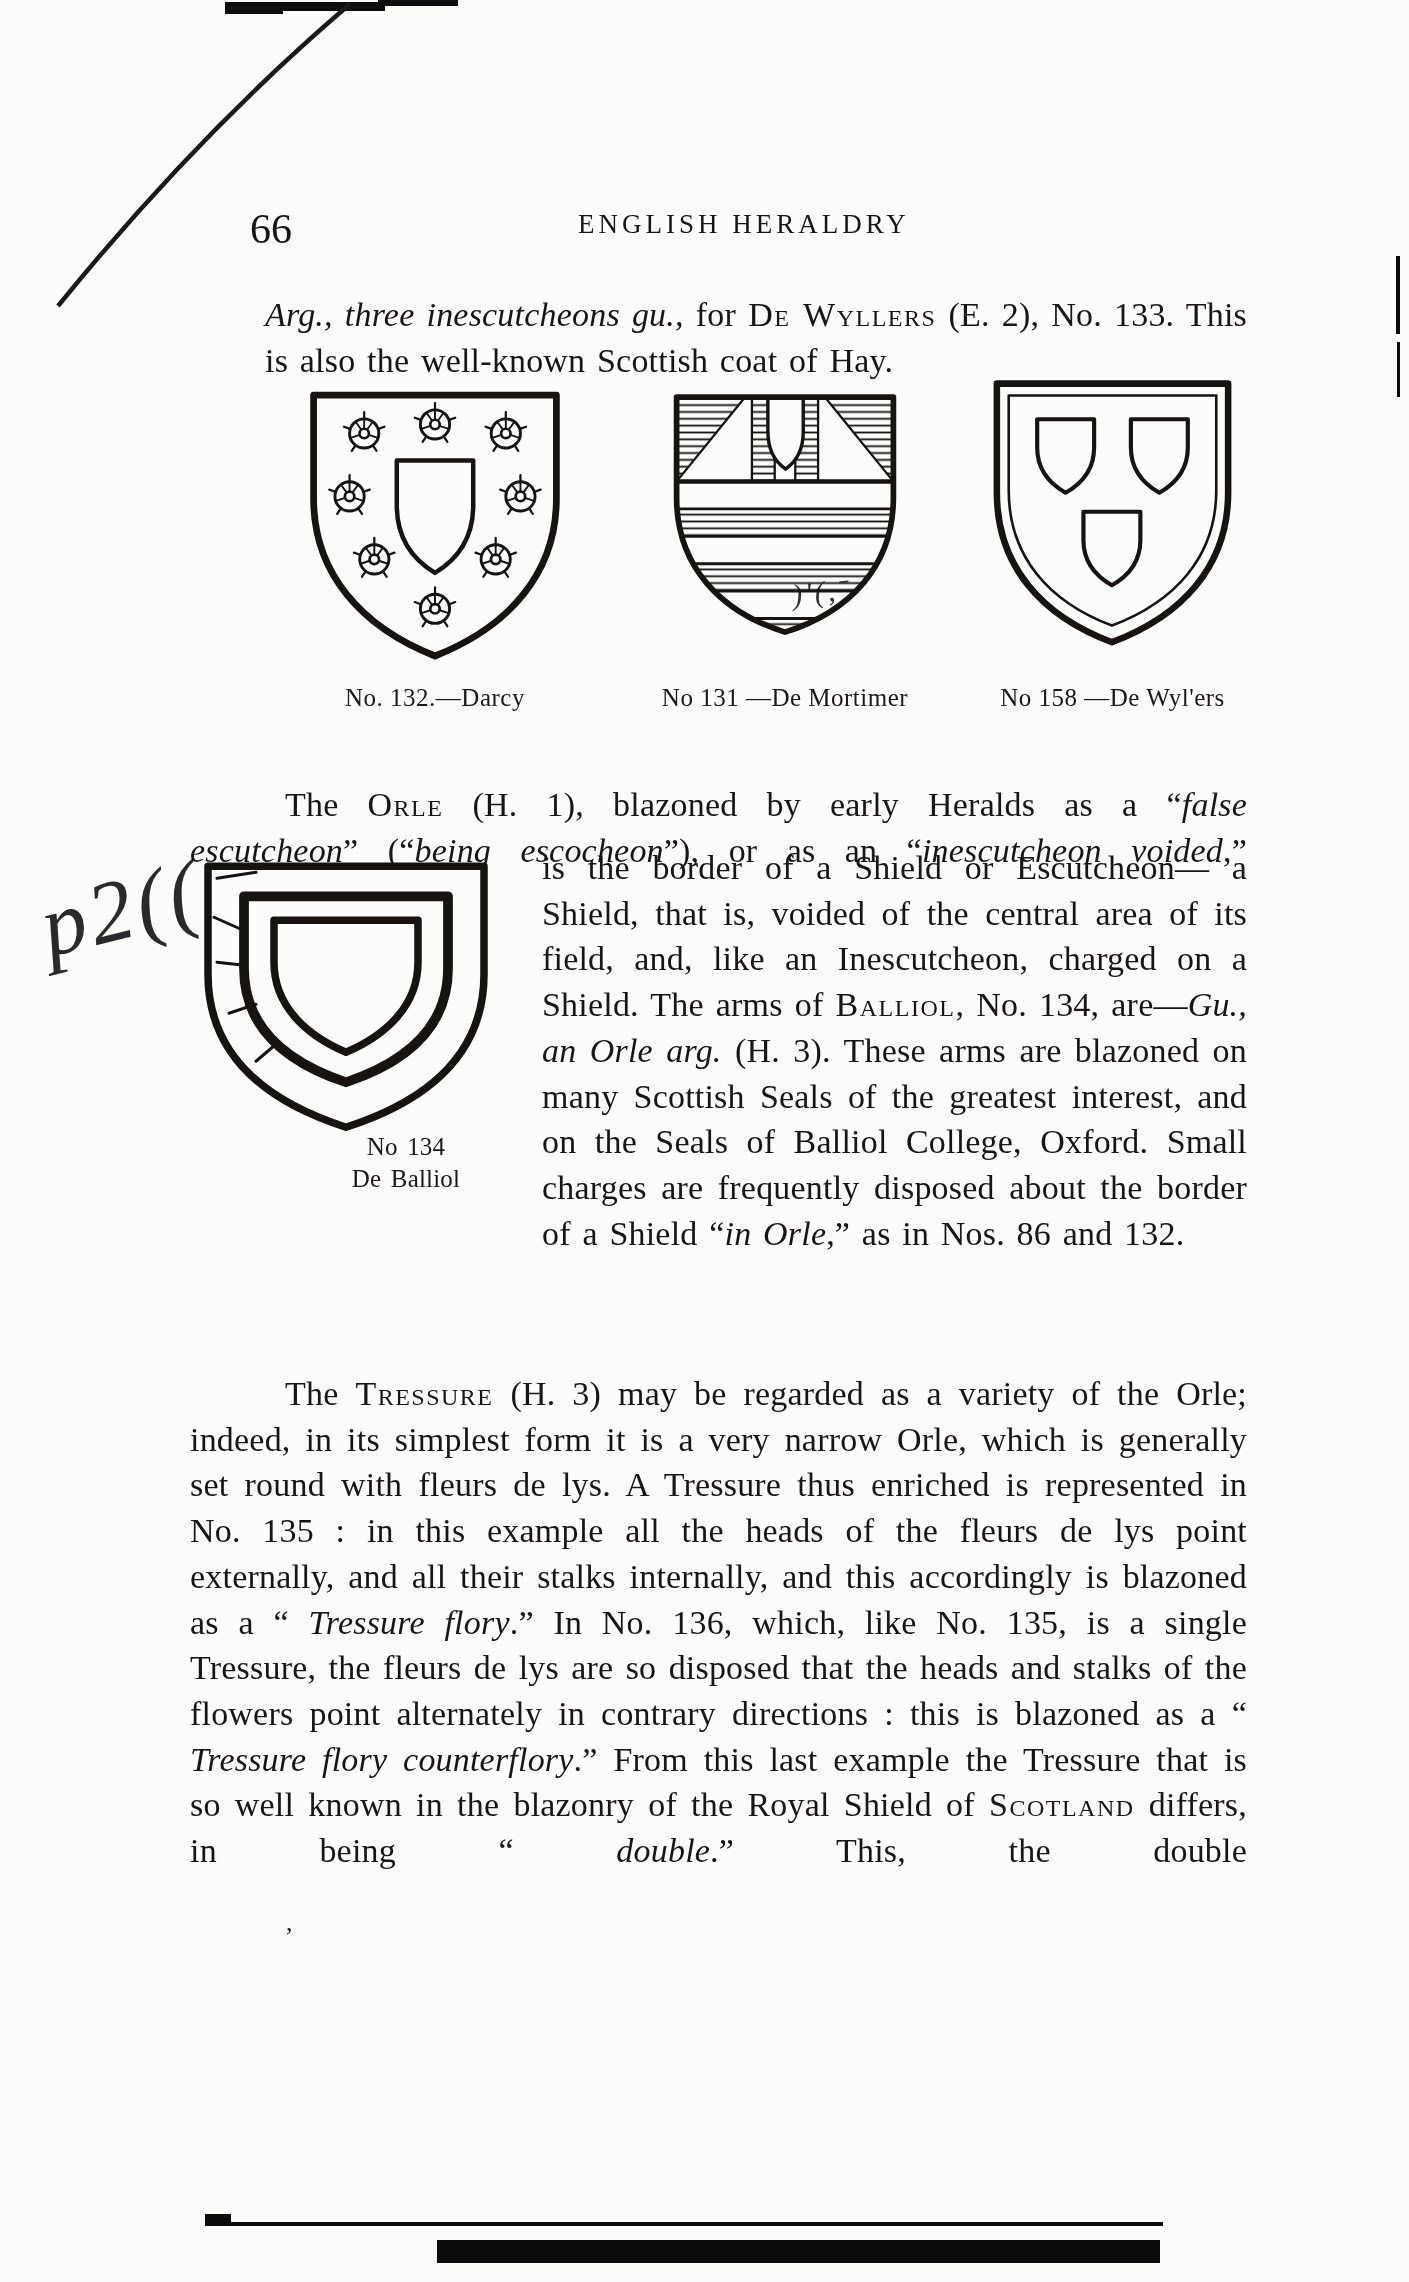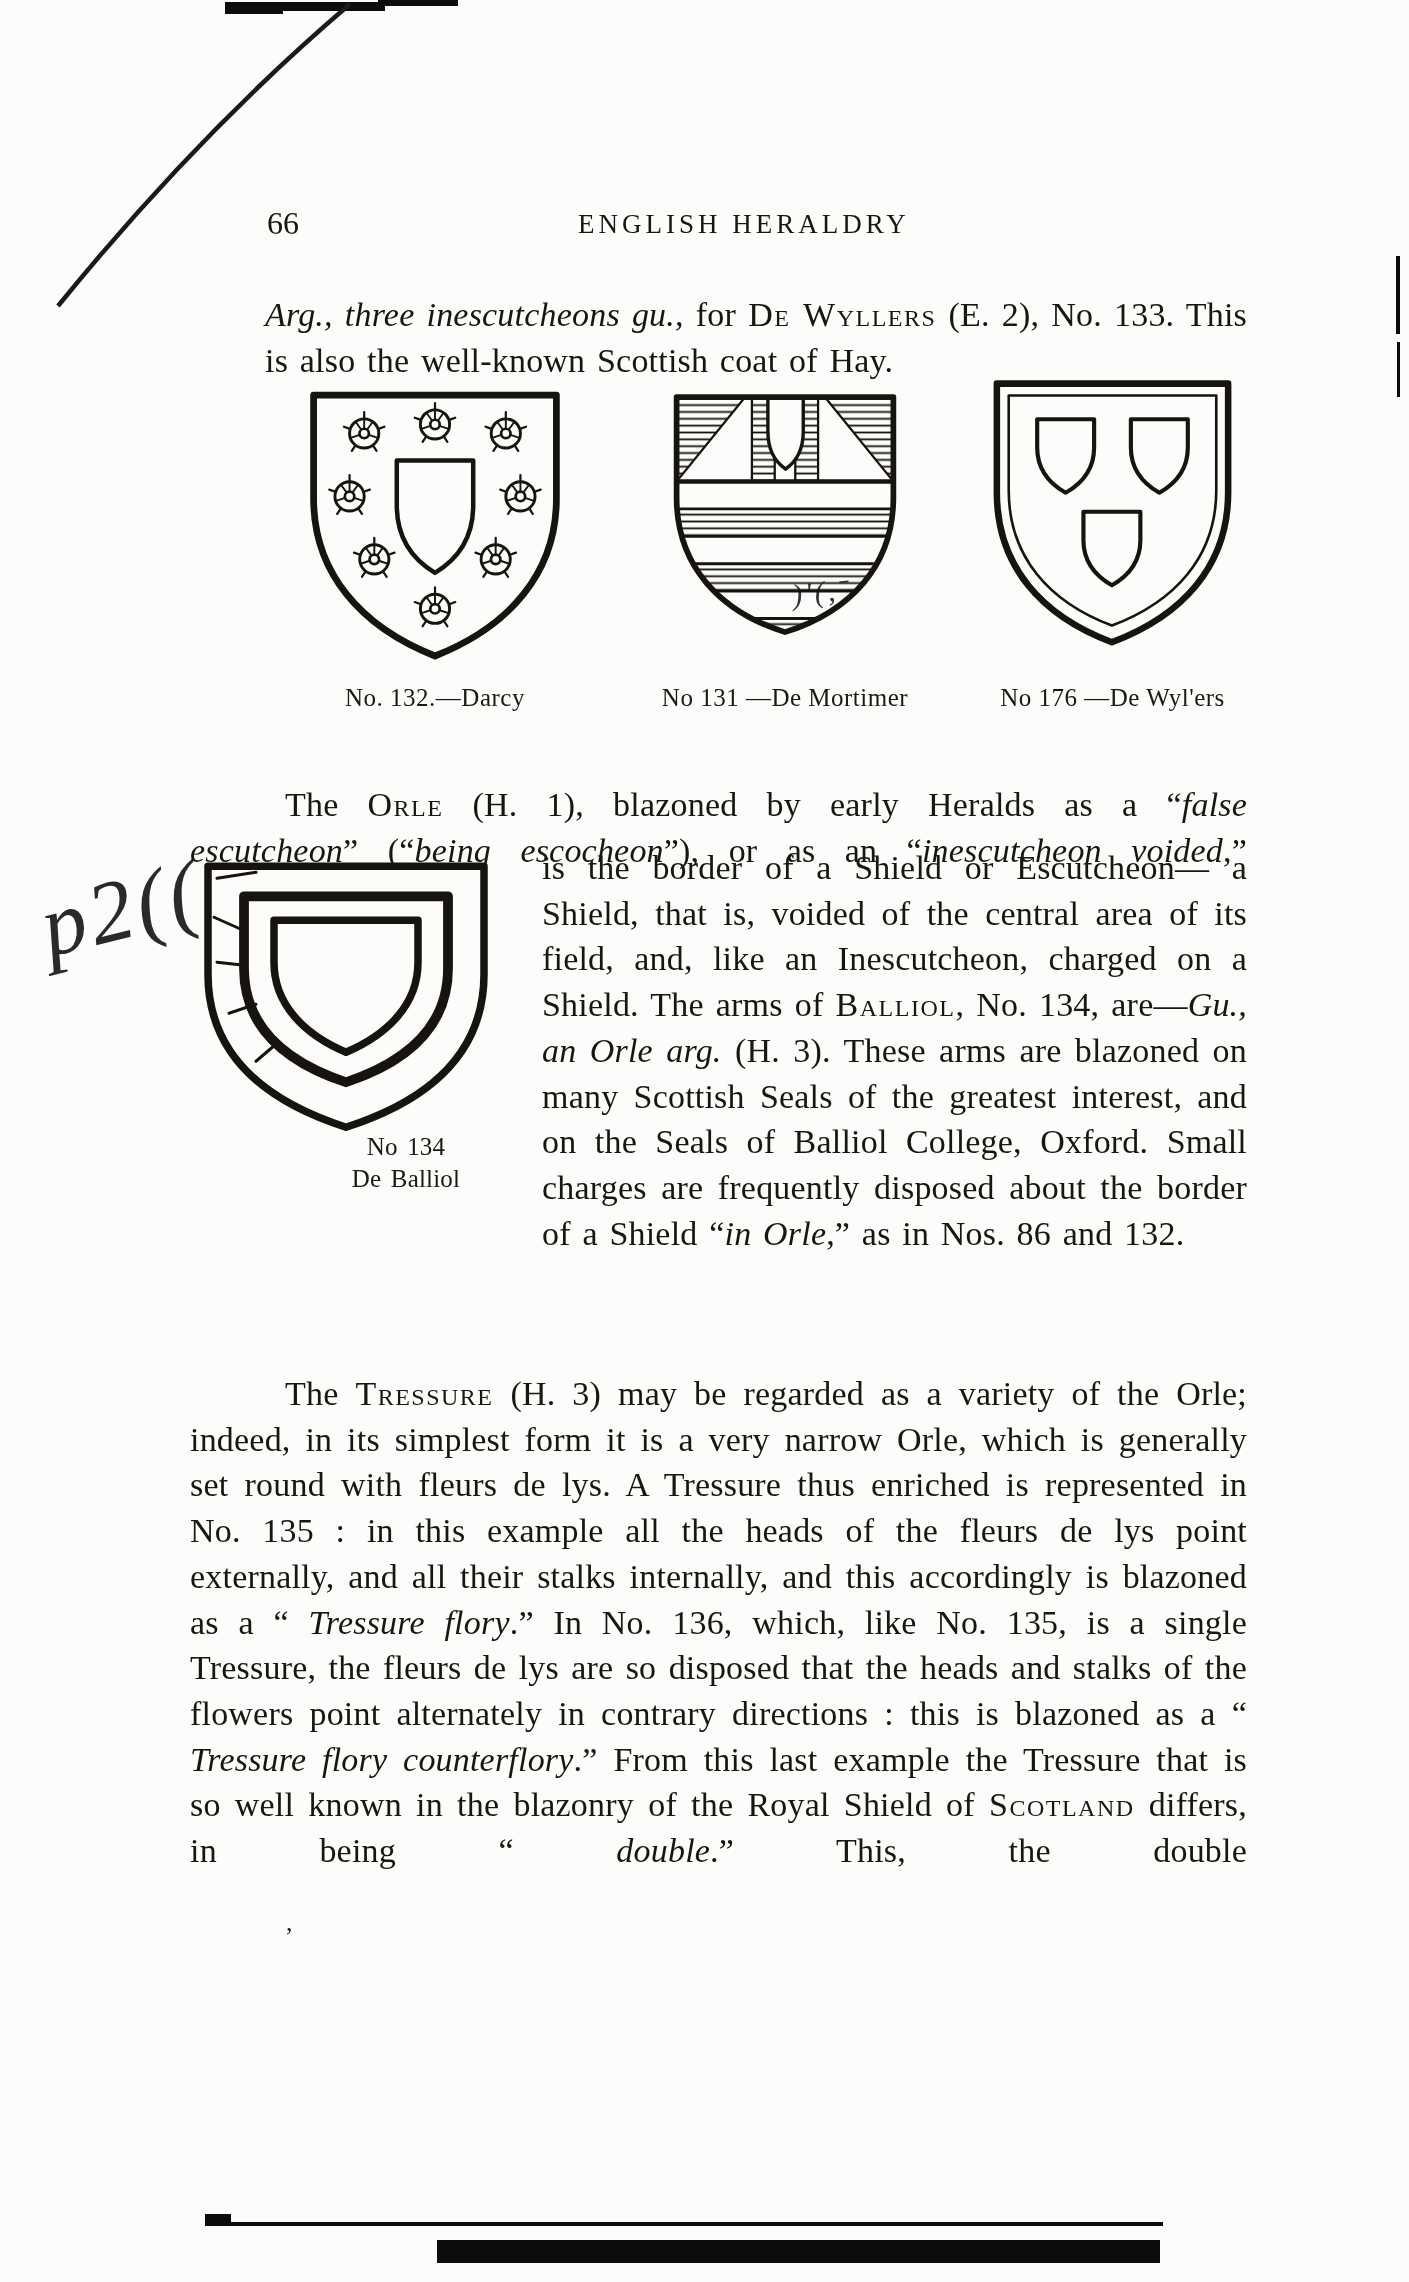--- a/index.html
+++ b/index.html
@@ -11,21 +11,21 @@
   }
   .body{
     font-size:34px;line-height:45.7px;text-align:justify;
     word-spacing:3px;letter-spacing:.2px;
   }
   .abs{position:absolute;}
   .it{font-style:italic;}
   .sc{font-variant:small-caps;letter-spacing:1.5px;}
   
   .header{position:absolute;top:205px;left:190px;width:1057px;height:42px;}
-  .pagenum{position:absolute;left:77px;top:0;font-size:32px;}
+  .pagenum{position:absolute;left:60px;top:0;font-size:42px;}
   .htitle{position:absolute;left:388px;top:4px;font-size:27px;letter-spacing:4px;}
   
   .intro{position:absolute;top:258px;left:265px;width:982px;}
   
   .figrow{position:absolute;top:372px;left:190px;width:1060px;height:336px;display:flex;align-items:flex-start;}
   .fig{position:relative;height:336px;margin:0;padding:0;}
   .fig svg{display:block;}
   .figcap{
     position:absolute;top:312px;left:50%;transform:translateX(-50%);
     font-size:25px;white-space:nowrap;letter-spacing:.5px;color:#1b1815;
@@ -133,21 +133,21 @@
     </figure>
 
     <figure class="fig" style="margin-left:80px;width:255px;">
       <svg width="255" height="279" viewBox="0 0 215 235" style="margin-top:2px;">
         <path class="ink" stroke-width="5.5" d="M10,8 L205,8 L205,100 C205,162 166,204 107,226 C48,204 10,162 10,100 Z"></path>
         <path class="ink" stroke-width="2.2" d="M20,18 L195,18 L195,98 C195,154 160,192 107,212 C54,192 20,154 20,98 Z"></path>
         <path class="ink" stroke-width="3.5" d="M44,38 L92,38 L92,62 C92,80 82,92 68,100 C54,92 44,80 44,62 Z"></path>
         <path class="ink" stroke-width="3.5" d="M123,38 L171,38 L171,62 C171,80 161,92 147,100 C133,92 123,80 123,62 Z"></path>
         <path class="ink" stroke-width="3.5" d="M83,116 L131,116 L131,140 C131,158 121,170 107,178 C93,170 83,158 83,140 Z"></path>
       </svg>
-      <figcaption class="figcap">No 176 —De Wyl'ers</figcaption>
+      <figcaption class="figcap">No 158 —De Wyl'ers</figcaption>
     </figure>
   </div>
 
   <p class="lead body"><span>The </span><span class="sc">Orle</span><span> (H. 1), blazoned by early Heralds as a “</span><span class="it">false escutcheon</span><span>” (“</span><span class="it">being escocheon</span><span>”), or as an “</span><span class="it">inescutcheon voided</span><span>,”</span></p>
 
   <div class="orlebody body">
     <div class="balliol-float">
       <svg width="300" height="278" viewBox="0 0 200 185">
         <path class="ink" stroke-width="5" d="M8,6 L192,6 L192,78 C192,130 156,162 100,180 C44,162 8,130 8,78 Z"></path>
         <path class="ink" stroke-width="6.5" d="M32,26 L168,26 L168,74 C168,112 142,136 100,150 C58,136 32,112 32,74 Z"></path>

